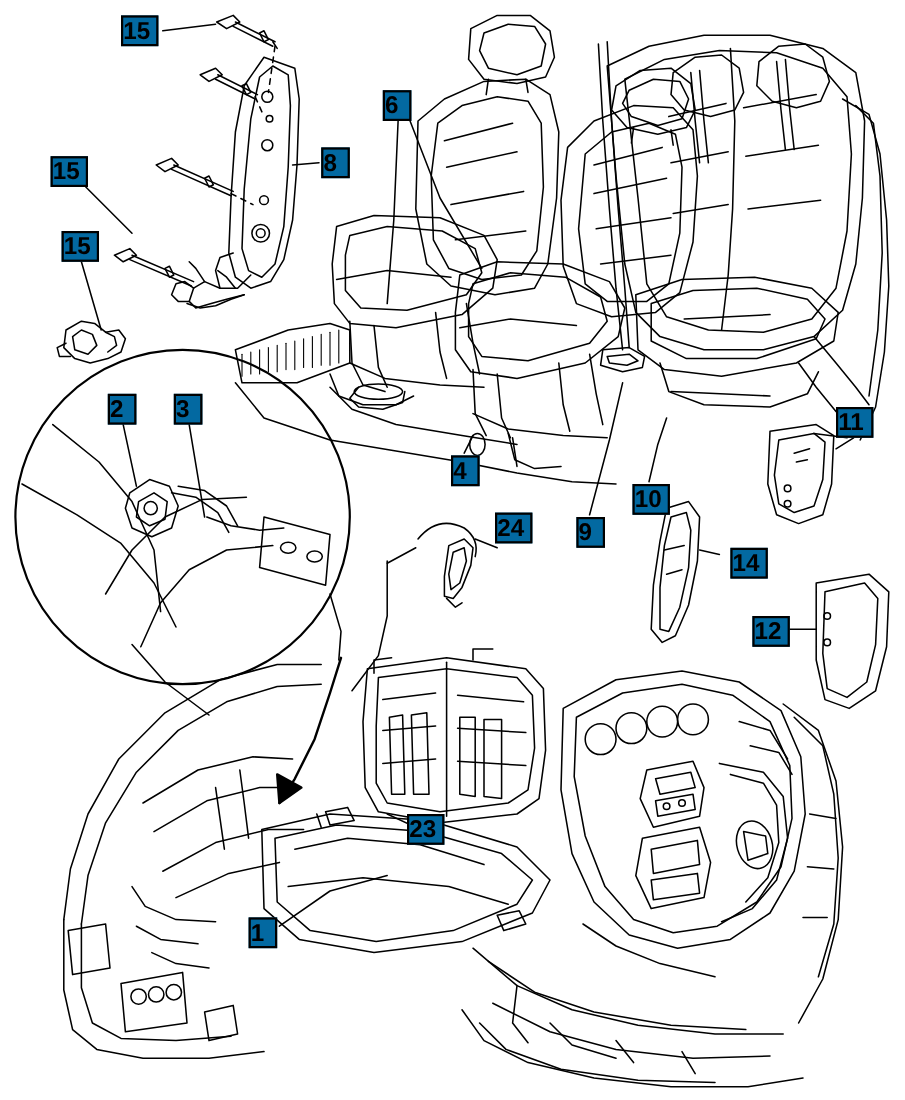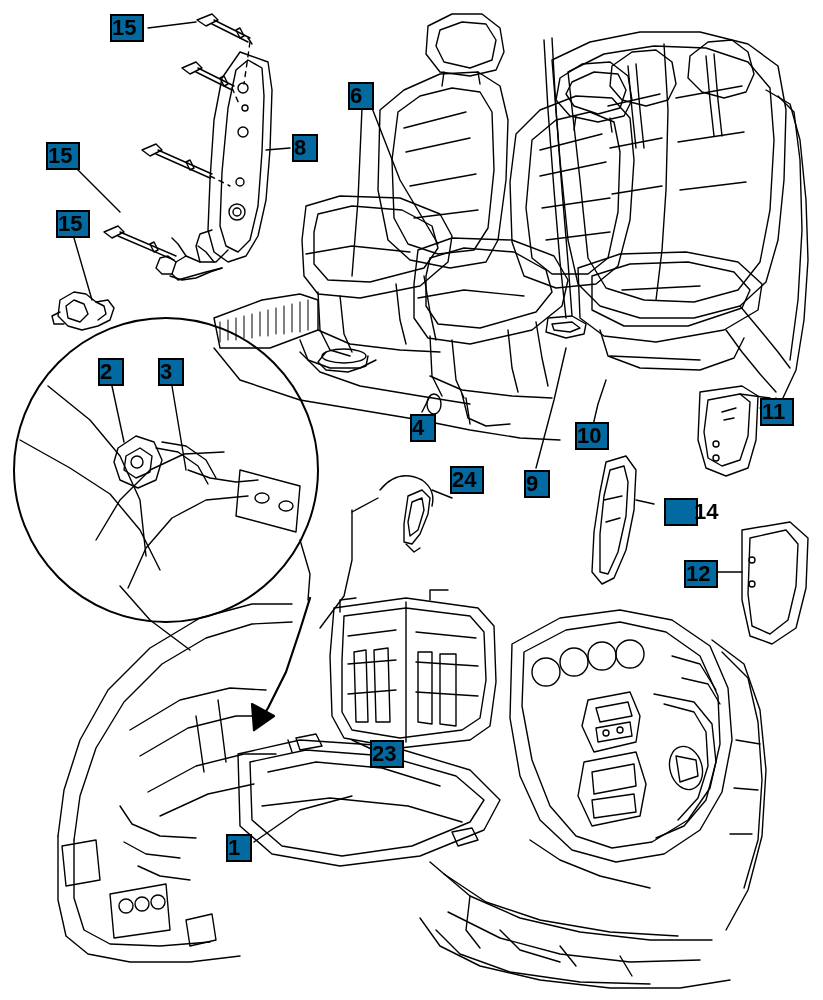--- a/index.html
+++ b/index.html
@@ -401,36 +401,36 @@
     </div>
   <div class="callout w2" style="left:56px;  top:210px;">
       <span>15</span>
     </div>
   <div class="callout w1" style="left:98px;  top:358px;">
       <span>2</span>
     </div>
   <div class="callout w1" style="left:158px; top:358px;">
       <span>3</span>
     </div>
-  <div class="callout w2" style="left:760px; top:370px;margin-top:28px;">
+  <div class="callout w2" style="left:760px; top:370px;">
       <span>11</span>
     </div>
   <div class="callout w1" style="left:410px; top:414px;">
       <span>4</span>
     </div>
-  <div class="callout w2" style="left:575px; top:422px;">
+  <div class="callout w2" style="left:575px; top:440px;">
       <span>10</span>
     </div>
   <div class="callout w1" style="left:524px; top:470px;">
       <span>9</span>
     </div>
   <div class="callout w2" style="left:450px; top:466px;">
       <span>24</span>
     </div>
-  <div class="callout w2" style="left:664px; top:498px;padding-left:28px;">
+  <div class="callout w2" style="left:664px; top:498px;">
       <span>14</span>
     </div>
   <div class="callout w2" style="left:684px; top:560px;">
       <span>12</span>
     </div>
   <div class="callout w2" style="left:370px; top:740px;">
       <span>23</span>
     </div>
   <div class="callout w1" style="left:226px; top:834px;">
       <span>1</span>

